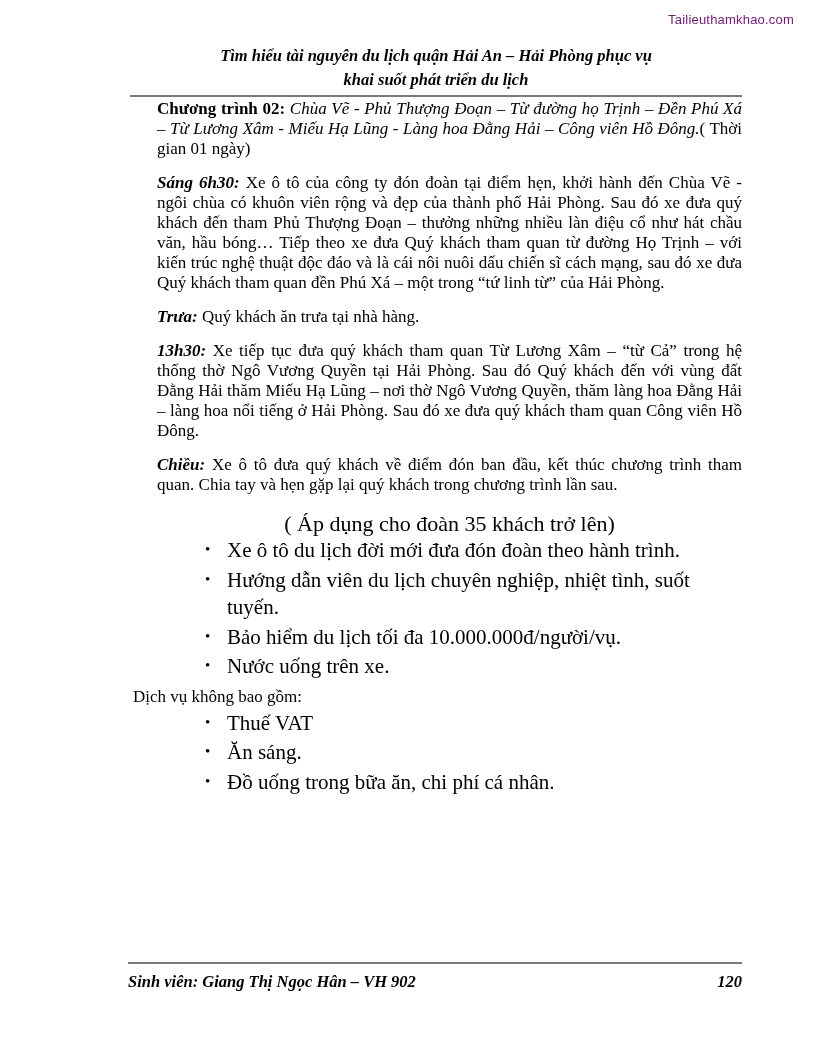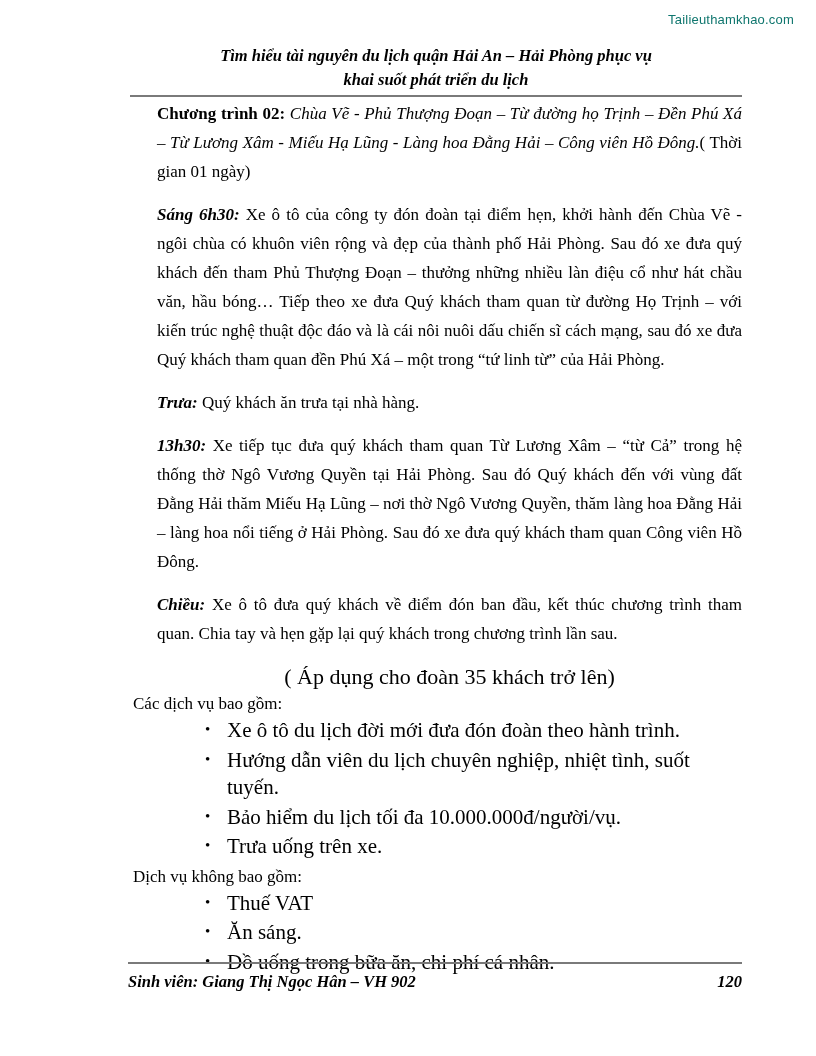--- a/index.html
+++ b/index.html
@@ -21,21 +21,21 @@
     inset: 0;
   }
 
   
   .watermark {
     position: absolute;
     top: 12px;
     right: 22px;
     font-family: "Liberation Sans", sans-serif;
     font-size: 13px;
-    color: #0f766e;
+    color: #701a75;
     letter-spacing: 0.2px;
     white-space: nowrap;
   }
 
   
   .doc-header {
     position: absolute;
     top: 44px;
     left: 130px;
     width: 612px;
@@ -62,21 +62,21 @@
   .content {
     position: absolute;
     top: 99px;
     left: 157px;
     width: 585px;
   }
 
   p {
     margin: 0;
     font-size: 17px;
-    line-height: 29px;
+    line-height: 20px;
     text-align: justify;
     text-justify: inter-word;
   }
 
   .prog-title {
     font-style: italic;
     text-indent: 0;
   }
   .prog-title .lead {
     font-weight: bold;
@@ -207,26 +207,25 @@
     <div class="spacer-sm"></div>
 
     <p class="seg">
       <span class="lead">Chiều:</span><span> Xe ô tô đưa quý khách về điểm đón ban đầu, kết thúc chương trình tham quan. Chia tay và hẹn gặp lại quý khách trong chương trình lần sau.</span>
     </p>
 
     <div class="price-block">
       <div class="price-note">( Áp dụng cho đoàn 35 khách trở lên)</div>
     </div>
 
-    <p class="list-head">Các dịch vụ bao gồm:</p>
     <ul class="services">
       <li>Xe ô tô du lịch đời mới đưa đón đoàn theo hành trình.</li>
       <li class="nojust">Hướng dẫn viên du lịch chuyên nghiệp, nhiệt tình, suốt tuyến.</li>
       <li class="nojust">Bảo hiểm du lịch tối đa 10.000.000đ/người/vụ.</li>
-      <li class="nojust">Trưa uống trên xe.</li>
+      <li class="nojust">Nước uống trên xe.</li>
     </ul>
 
     <p class="list-head">Dịch vụ không bao gồm:</p>
     <ul class="services">
       <li class="nojust">Thuế VAT</li>
       <li class="nojust">Ăn sáng.</li>
       <li class="nojust">Đồ uống trong bữa ăn, chi phí cá nhân.</li>
     </ul>
 
   </div>

